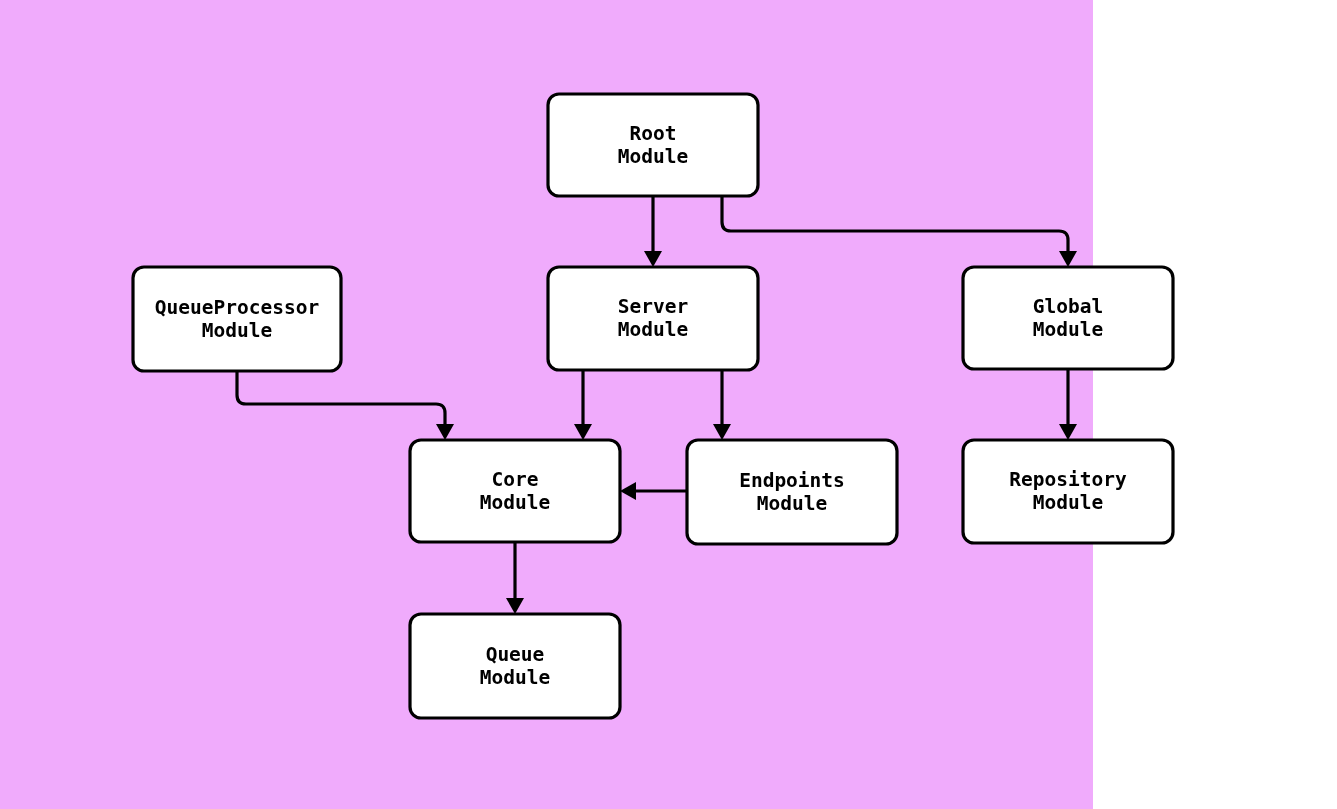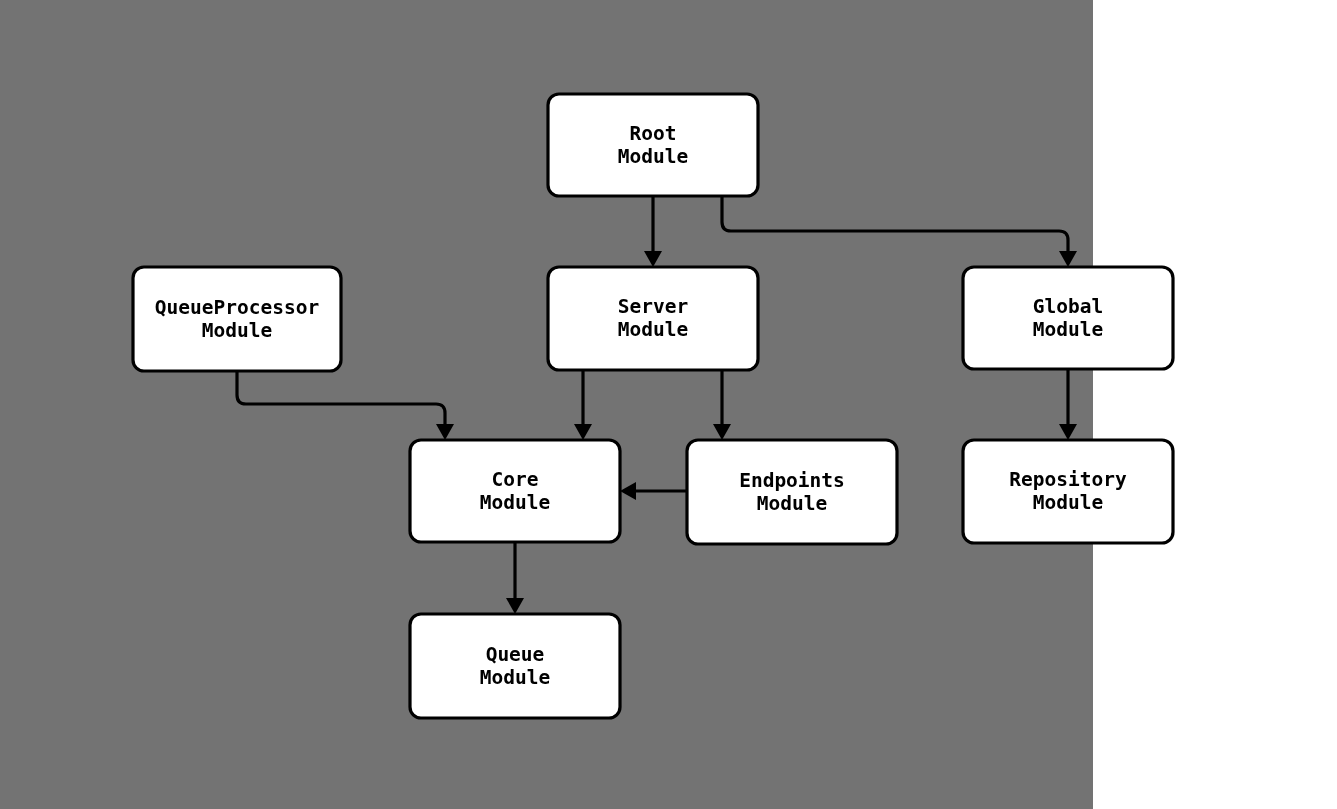--- a/index.html
+++ b/index.html
@@ -11,21 +11,21 @@
   body {
     width: 1337px;
     height: 809px;
     overflow: hidden;
     font-family: "DejaVu Sans Mono", "Liberation Mono", monospace;
   }
   #diagram-root {
     position: relative;
     width: 1093px;
     height: 809px;
-    background: #737373;
+    background: #f0abfc;
   }
   svg#diagram-svg {
     position: absolute;
     top: 0;
     left: 0;
     width: 1337px;
     height: 809px;
     display: block;
   }
   .node-box {

